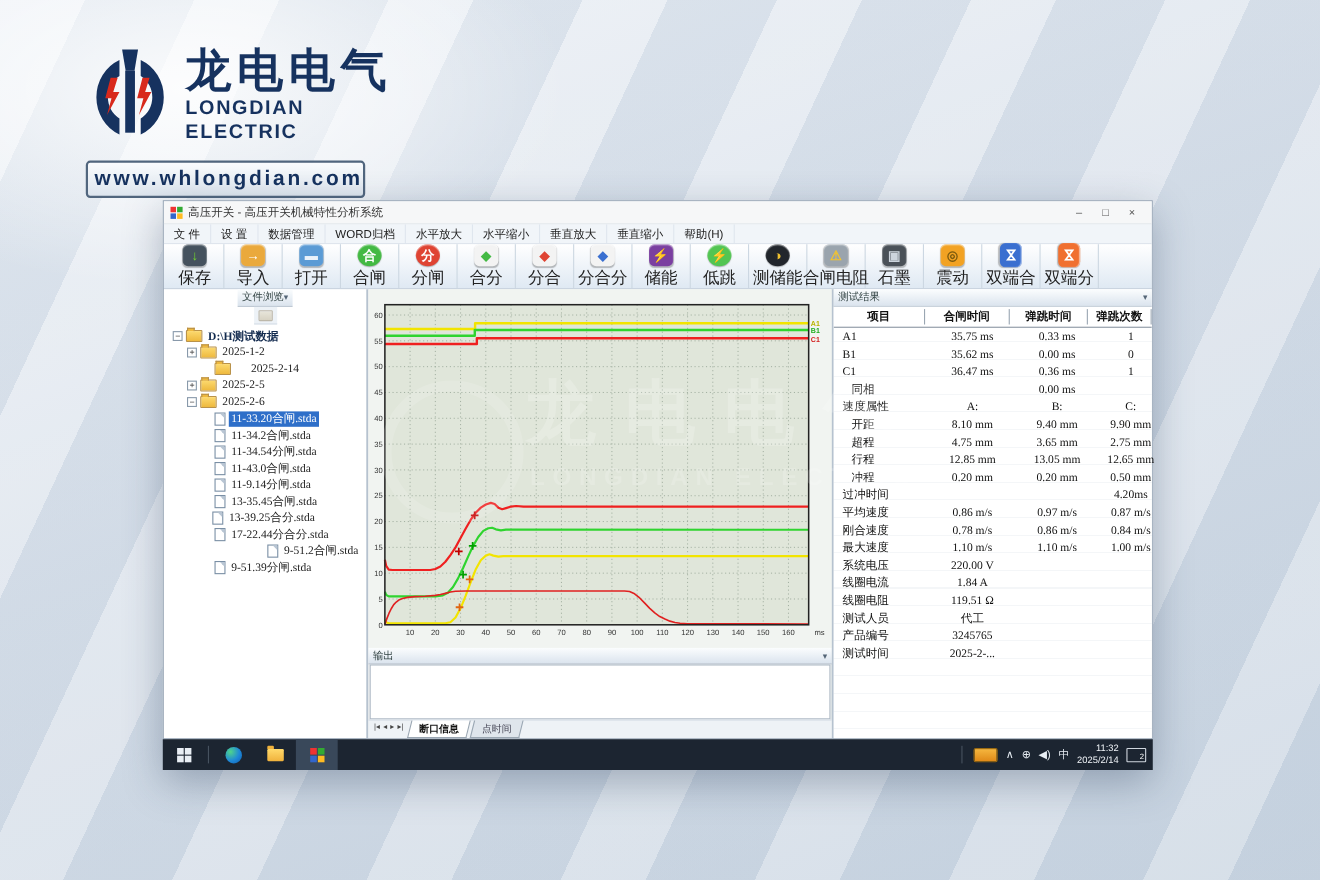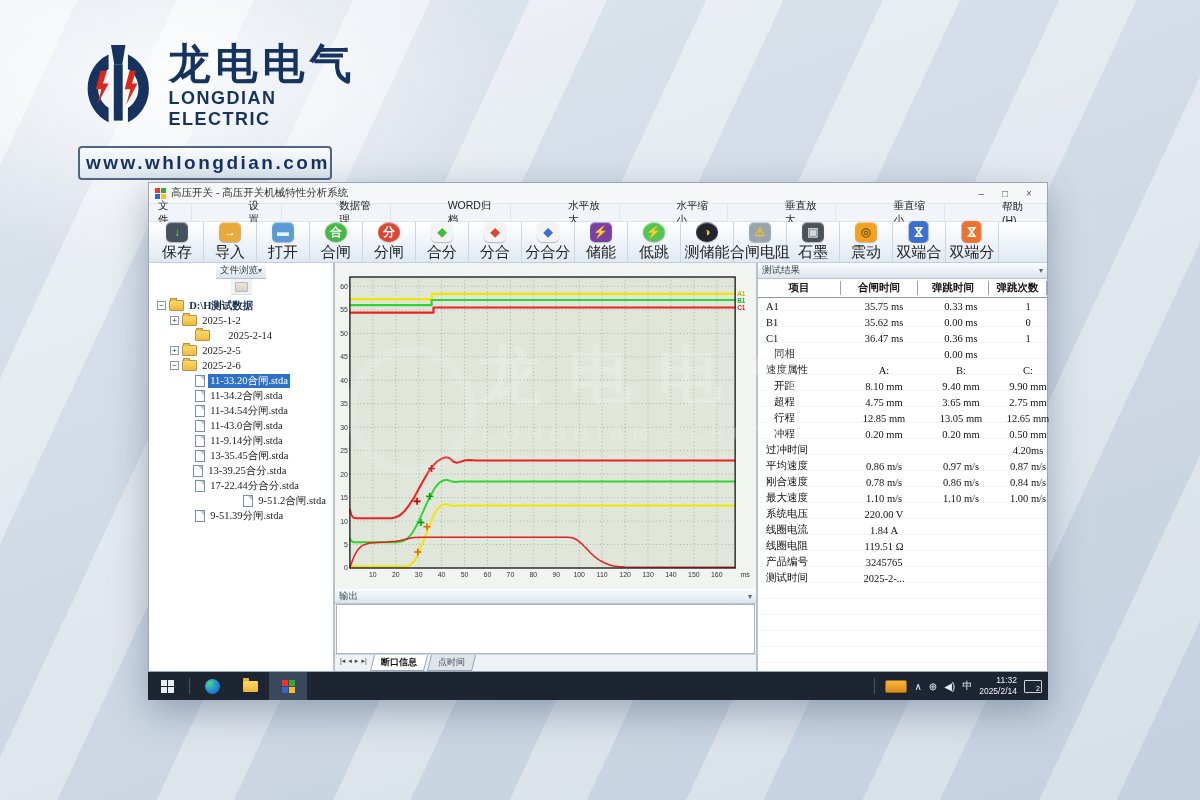--- a/index.html
+++ b/index.html
@@ -27,21 +27,21 @@
   
   .titlebar{height:20px;background:#f6f7f8;display:flex;align-items:center;padding:0 6px;flex:none;border-bottom:1px solid #e3e7eb;}
   .app-ic{width:11px;height:11px;display:grid;grid-template-columns:5px 5px;grid-template-rows:5px 5px;gap:1px;margin-right:5px;}
   .app-ic i{display:block;}
   .app-ic i:nth-child(1){background:#e33;}.app-ic i:nth-child(2){background:#3a3;}
   .app-ic i:nth-child(3){background:#36c;}.app-ic i:nth-child(4){background:#fb2;}
   .title-text{font-size:10.5px;color:#333;}
   .win-controls{margin-left:auto;display:flex;}
   .win-btn{width:24px;text-align:center;font-size:10px;color:#555;cursor:default;}
   
-  .menubar{height:17px;background:#f1f5f9;display:flex;align-items:stretch;font-size:10.5px;color:#222;flex:none;border-bottom:1px solid #dde4ec;gap:48px;}
+  .menubar{height:17px;background:#f1f5f9;display:flex;align-items:stretch;font-size:10.5px;color:#222;flex:none;border-bottom:1px solid #dde4ec;}
   .menu-item{padding:1px 9px 0;border-right:1px solid #dfe6ee;display:flex;align-items:center;}
   
   .toolbar{height:40px;background:linear-gradient(#ffffff,#dfe9f3);display:flex;align-items:stretch;flex:none;border-bottom:1px solid #c2cedb;padding-left:2px;}
   .tb-btn{width:52px;display:flex;flex-direction:column;align-items:center;justify-content:center;gap:1px;border-right:1px solid #ccd7e2;}
   .tb-ic{width:22px;height:22px;border-radius:5px;display:flex;align-items:center;justify-content:center;
     font-size:12px;font-weight:bold;box-shadow:inset 0 1px 1px rgba(255,255,255,.6),0 1px 1px rgba(0,0,0,.25);}
   .tb-ic.circle{border-radius:50%;}
   .tb-ic.rot{transform:rotate(90deg);}
   .tb-label{font-size:15px;color:#222;white-space:nowrap;}
   
@@ -529,20 +529,26 @@
                 <span class="res-val c2"></span>
                 <span class="res-val c3"></span>
               </div>
               <div class="res-row">
                 <span class="res-label">线圈电阻</span>
                 <span class="res-val c1">119.51 Ω</span>
                 <span class="res-val c2"></span>
                 <span class="res-val c3"></span>
               </div>
               <div class="res-row">
+                <span class="res-label">测试人员</span>
+                <span class="res-val c1">代工</span>
+                <span class="res-val c2"></span>
+                <span class="res-val c3"></span>
+              </div>
+              <div class="res-row">
                 <span class="res-label">产品编号</span>
                 <span class="res-val c1">3245765</span>
                 <span class="res-val c2"></span>
                 <span class="res-val c3"></span>
               </div>
               <div class="res-row">
                 <span class="res-label">测试时间</span>
                 <span class="res-val c1">2025-2-...</span>
                 <span class="res-val c2"></span>
                 <span class="res-val c3"></span>

